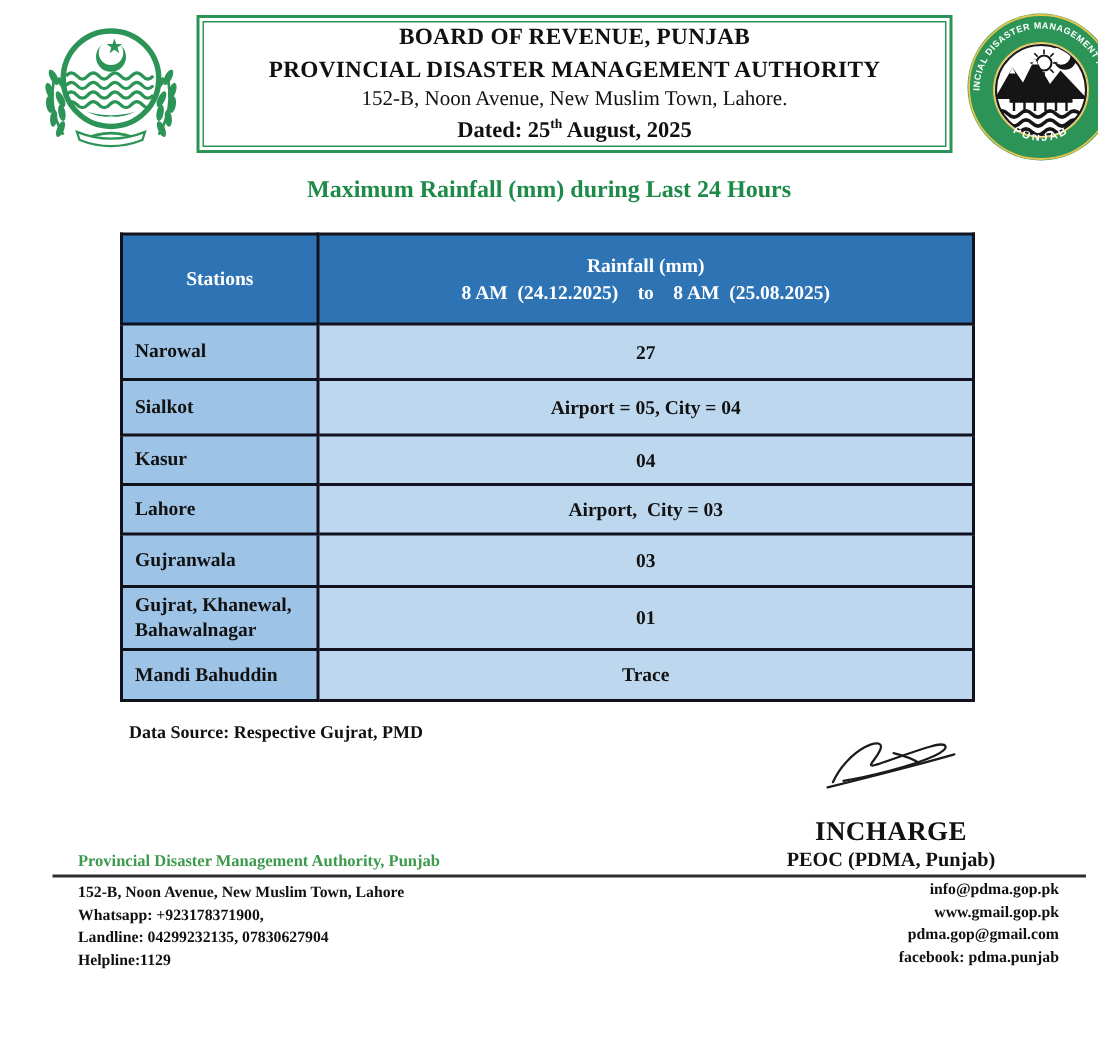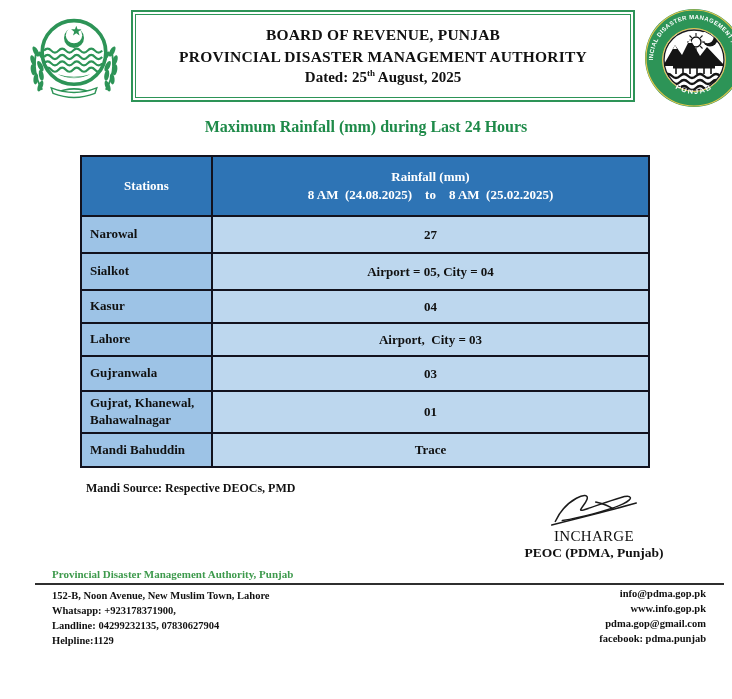--- a/index.html
+++ b/index.html
@@ -56,21 +56,21 @@
   tbody tr:nth-child(6){height:42px;}
   tbody tr:nth-child(7){height:34px;}
   .hdr-sub{font-size:13px;margin-top:2px;}
 
   
   .data-source{position:absolute;top:481px;left:86px;font-weight:bold;font-size:12px;}
 
   
   .sig-block{position:absolute;top:488px;right:48px;width:180px;text-align:center;}
   .sig-img{width:110px;height:44px;display:block;margin:0 auto -4px auto;}
-  .sig-title{font-weight:normal;font-size:15px;letter-spacing:.3px;}
+  .sig-title{font-weight:bold;font-size:18px;letter-spacing:.3px;margin-top:16px;}
   .sig-sub{font-weight:bold;font-size:13.5px;}
 
   
   .footer-org{position:absolute;top:568px;left:52px;color:var(--footer-green);font-weight:bold;font-size:11px;}
   .footer-rule{position:absolute;top:583px;left:35px;right:8px;border-top:2px solid #2f2f2f;}
   .footer-left{position:absolute;top:589px;left:52px;font-weight:bold;font-size:10.5px;line-height:1.42;}
   .footer-right{position:absolute;top:587px;right:26px;text-align:right;font-weight:bold;font-size:10.5px;line-height:1.42;}
 </style>
 </head>
 <body>
@@ -127,20 +127,21 @@
 
       <path d="M37,69 Q55,78 73,69 Q55,74.5 37,69 Z" fill="#2D9457"></path>
       <path d="M40,71.5 Q48,74.5 55,73 Q63,74.5 70,71.5" fill="none" stroke="#fff" stroke-width="1"></path>
     </g>
   </svg>
 
   <div class="header-box">
     <div class="inner">
       <div class="org-line">BOARD OF REVENUE, PUNJAB</div>
       <div class="org-line">PROVINCIAL DISASTER MANAGEMENT AUTHORITY</div>
+      <div class="addr-line">152-B, Noon Avenue, New Muslim Town, Lahore.</div>
       <div class="date-line"><span>Dated: 25</span><sup>th</sup><span> August, 2025</span></div>
     </div>
   </div>
 
   <svg class="logo-right" viewBox="0 0 100 100">
     <defs>
       <clipPath id="sealClip">
           <circle cx="50" cy="52" r="30"></circle>
         </clipPath>
       <path id="ringTop" d="M 9,52 A 41,41 0 1 1 91,52" fill="none"></path>
@@ -201,21 +202,21 @@
   <table>
     <colgroup>
         <col class="c1">
         <col>
       </colgroup>
     <thead>
       <tr>
         <th>Stations</th>
         <th>
           <div>Rainfall (mm)</div>
-          <div class="hdr-sub keep-spaces">8 AM  (24.08.2025)    to    8 AM  (25.02.2025)</div>
+          <div class="hdr-sub keep-spaces">8 AM  (24.12.2025)    to    8 AM  (25.08.2025)</div>
         </th>
       </tr>
     </thead>
     <tbody>
   <tr>
     <td class="station">Narowal</td>
     <td class="val keep-spaces">27</td>
   </tr>
 
   <tr>
@@ -244,21 +245,21 @@
   </tr>
 
   <tr>
     <td class="station">Mandi Bahuddin</td>
     <td class="val keep-spaces">Trace</td>
   </tr>
 </tbody>
   </table>
 </div>
 
-<div class="data-source">Mandi Source: Respective DEOCs, PMD</div>
+<div class="data-source">Data Source: Respective Gujrat, PMD</div>
 
 <div class="sig-block">
   <svg class="sig-img" viewBox="0 0 120 50">
     <g fill="none" stroke="#1b1b1b" stroke-width="1.7" stroke-linecap="round">
       <path d="M16,38 C28,12 56,2 52,13 C49,21 40,27 48,25 C58,22 76,15 90,11 C103,7 106,12 93,18 C76,26 42,34 24,37"></path>
       <path d="M12,42 C44,34 84,24 108,17"></path>
       <path d="M62,16 C70,18 78,21 82,24"></path>
     </g>
   </svg>
   <div class="sig-title">INCHARGE</div>
@@ -268,16 +269,16 @@
 <div class="footer-org">Provincial Disaster Management Authority, Punjab</div>
 <div class="footer-rule"></div>
 <div class="footer-left">
   <div>152-B, Noon Avenue, New Muslim Town, Lahore</div>
   <div>Whatsapp: +923178371900,</div>
   <div>Landline: 04299232135, 07830627904</div>
   <div>Helpline:1129</div>
 </div>
 <div class="footer-right">
   <div>info@pdma.gop.pk</div>
-  <div>www.info.gop.pk</div>
+  <div>www.gmail.gop.pk</div>
   <div>pdma.gop@gmail.com</div>
   <div>facebook: pdma.punjab</div>
 </div>
 
 </body></html>

